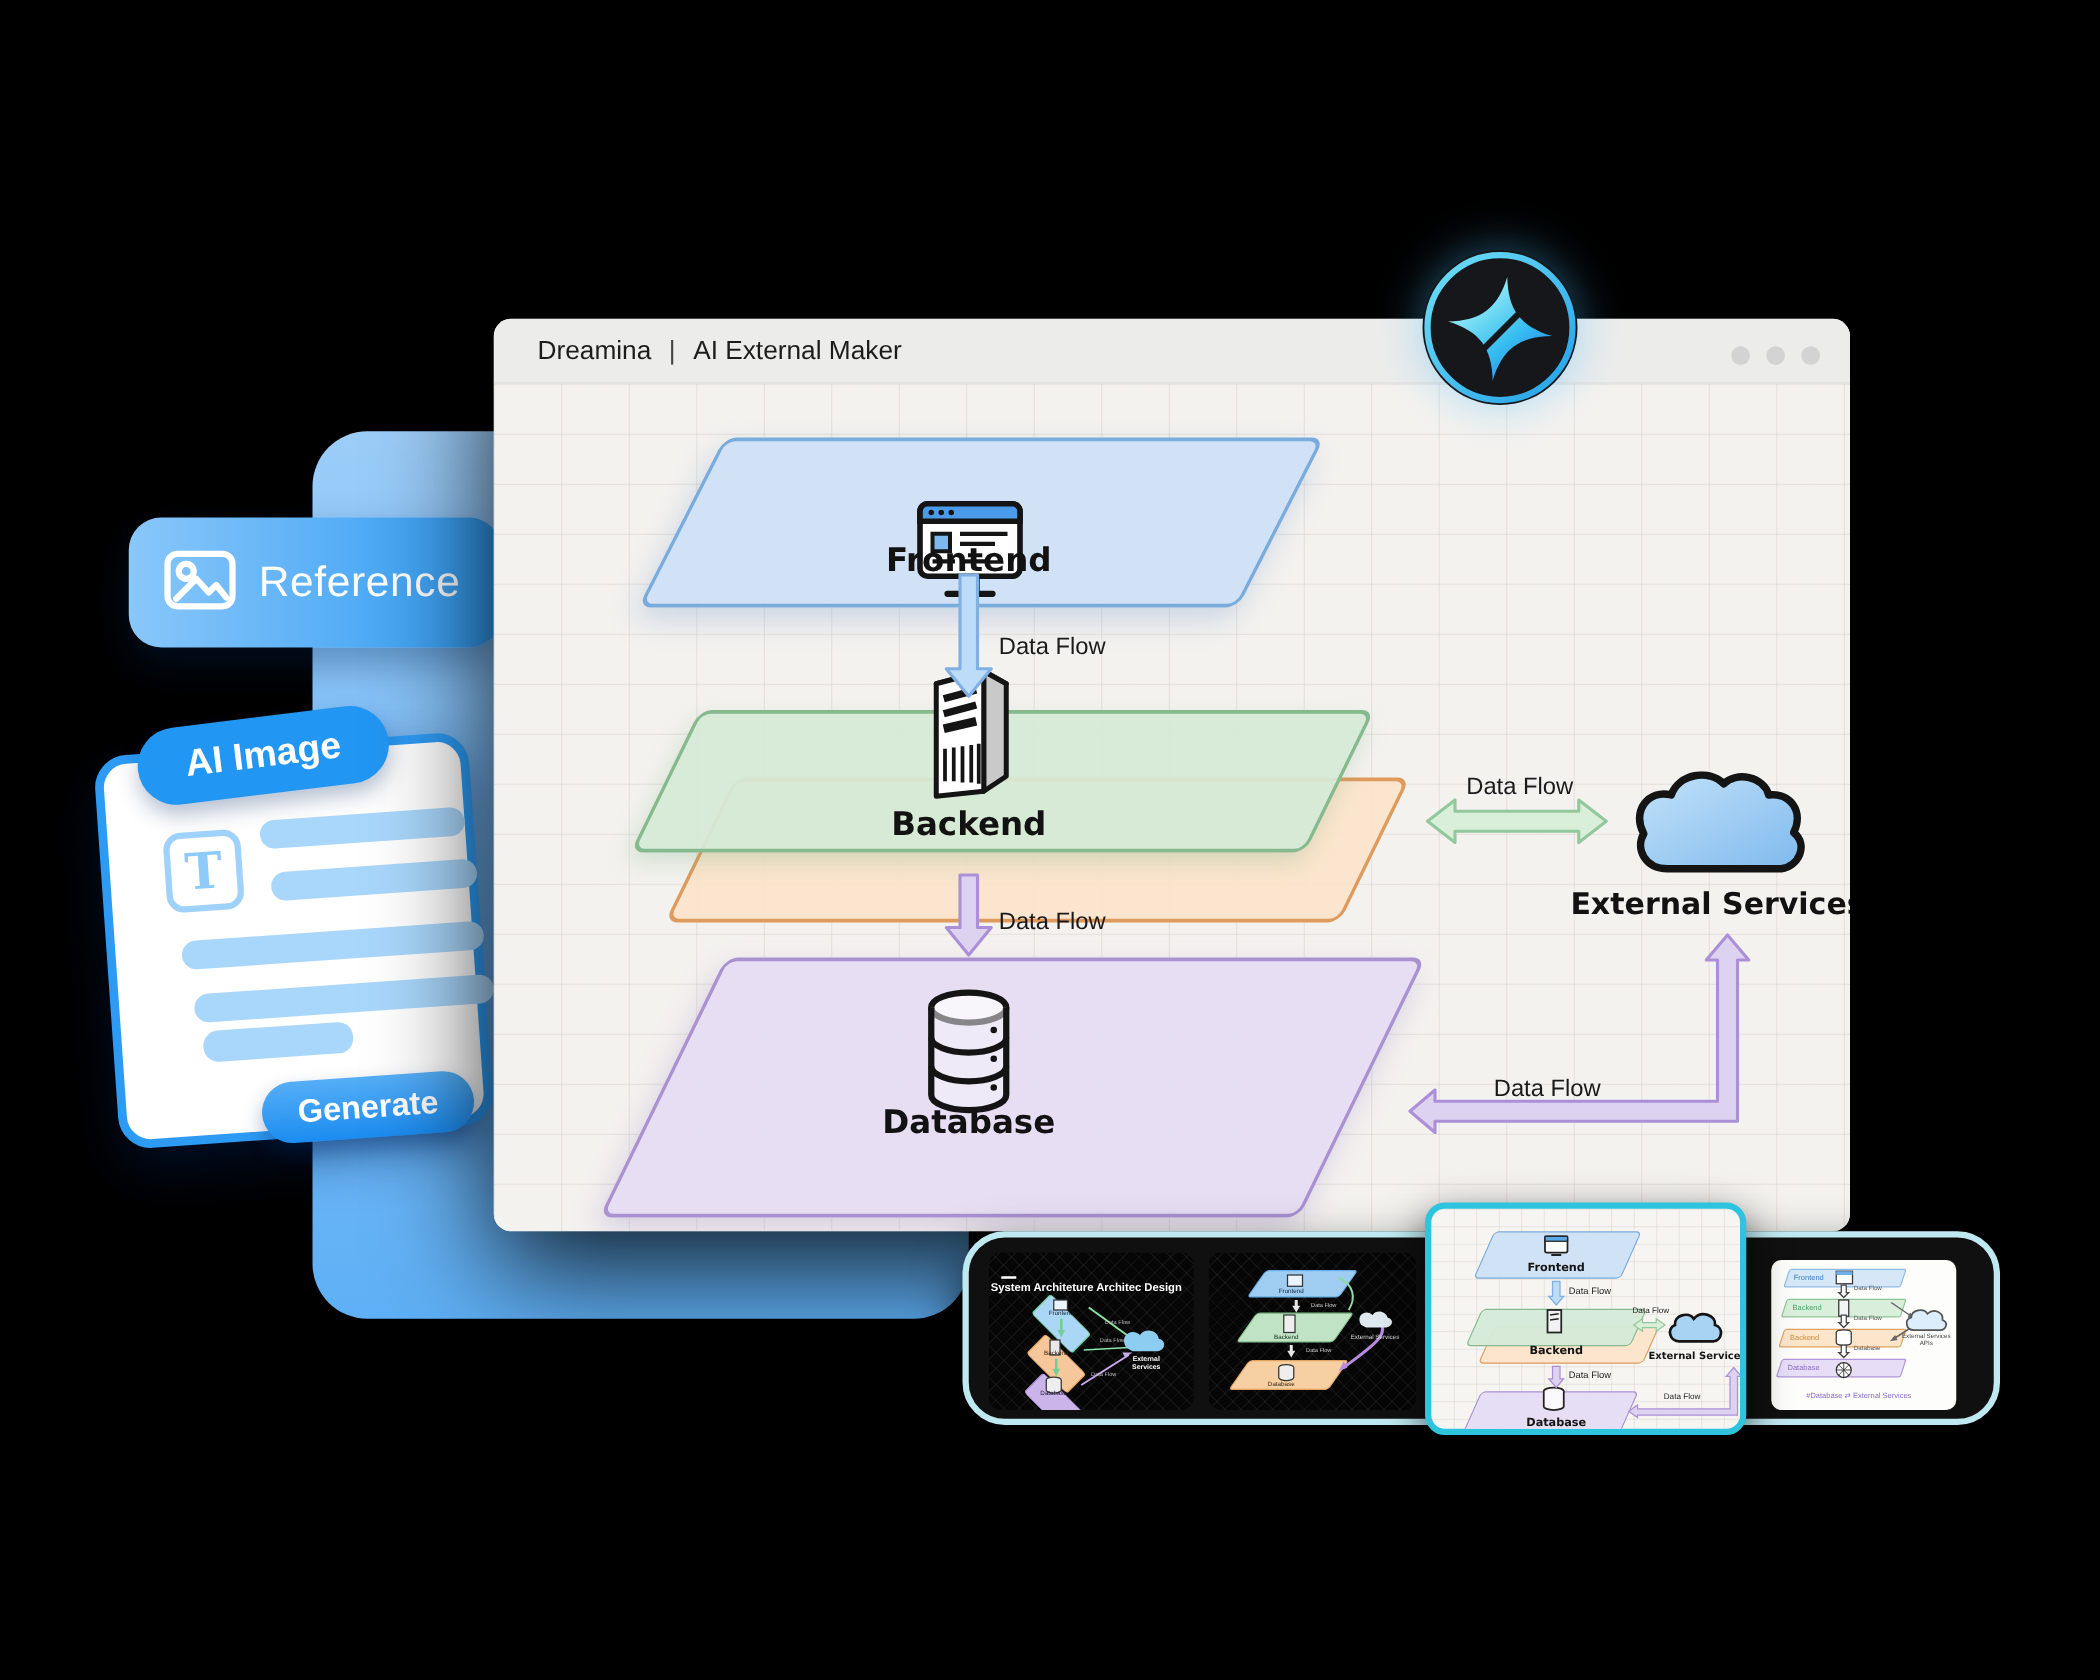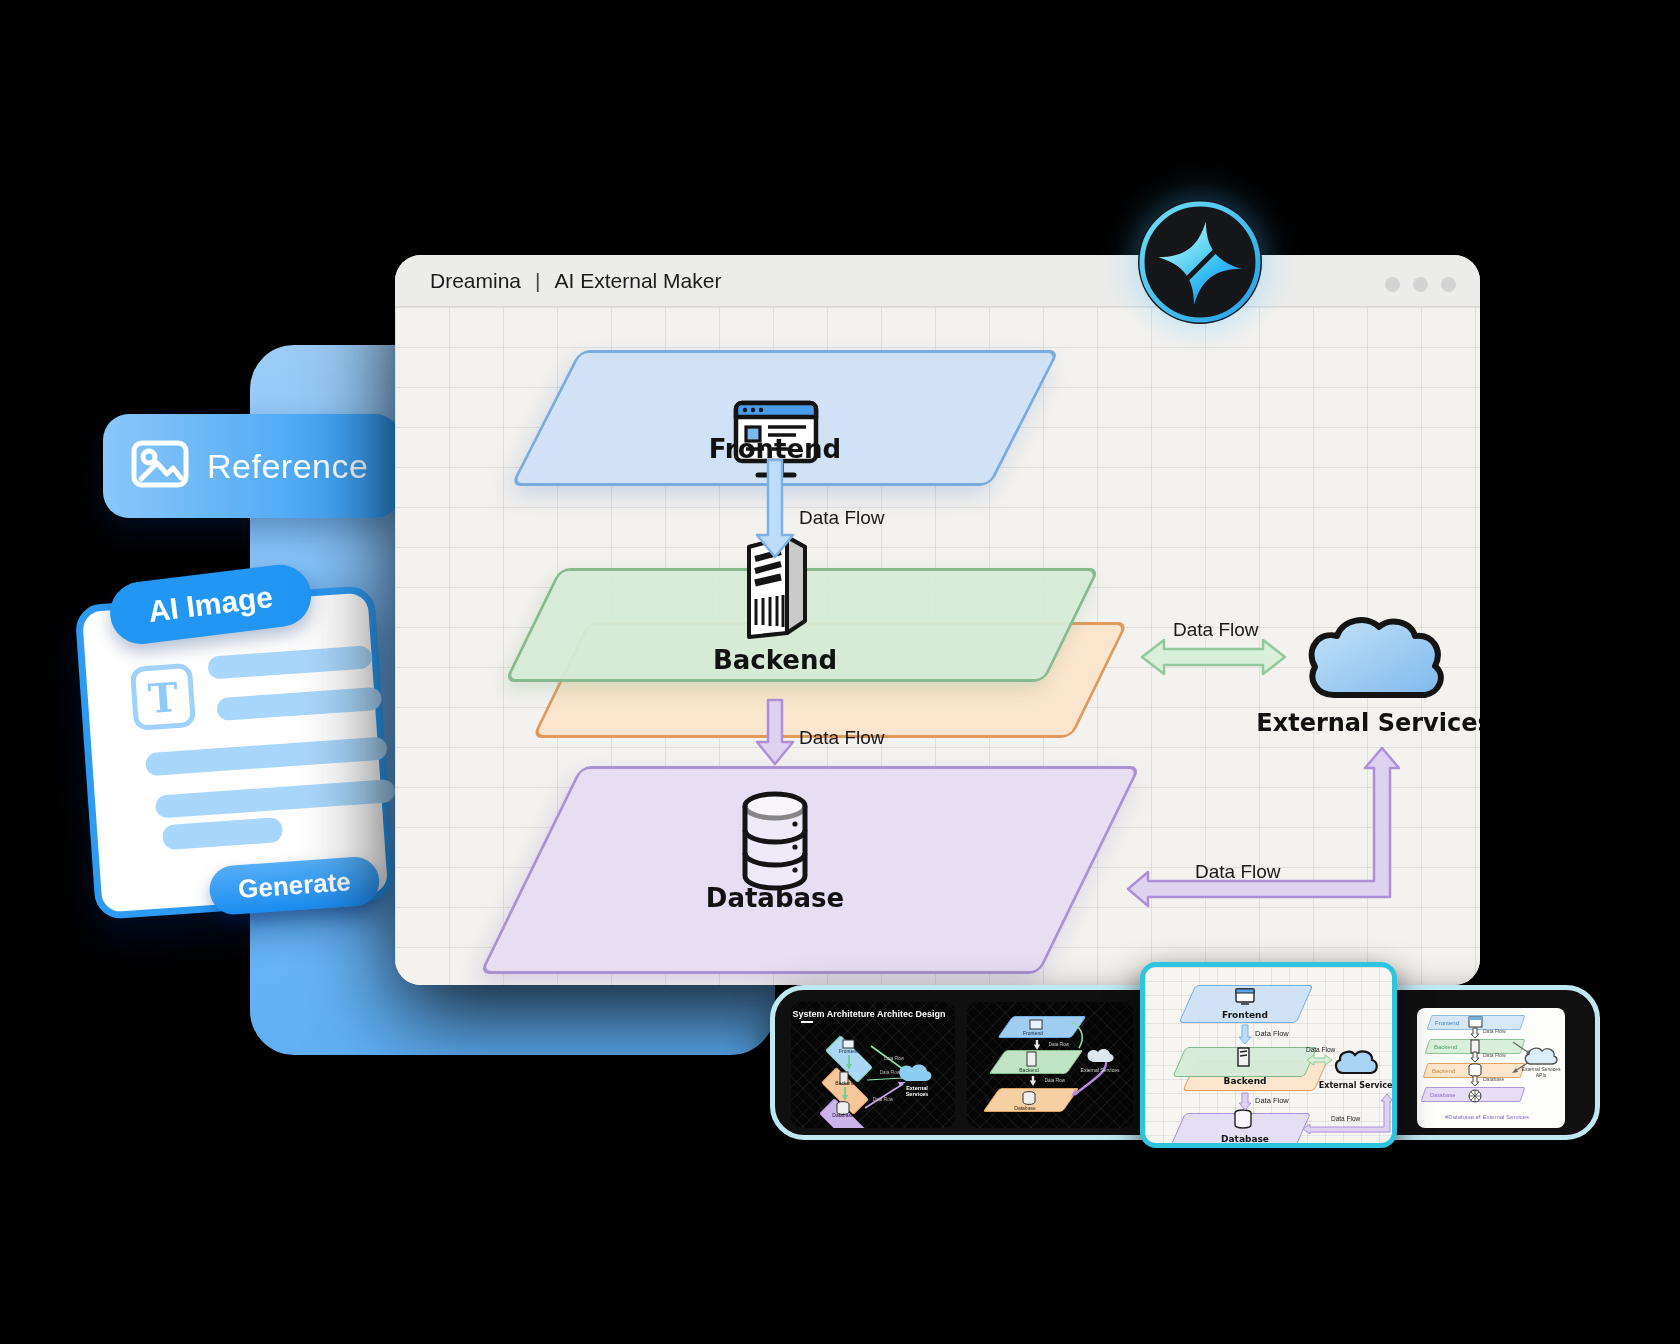--- a/index.html
+++ b/index.html
@@ -24,21 +24,21 @@
     color:#fff;font-weight:800;font-size:30px;box-shadow:0 8px 18px rgba(0,40,100,.3);}
   .t-icon{left:44px;top:58px;width:62px;height:64px;border:5px solid #9fd2fa;border-radius:14px;
     display:flex;align-items:center;justify-content:center;color:#8ecafa;
     font-family:"DejaVu Serif",serif;font-size:40px;font-weight:700;}
   .bar{background:#a9d7fb;border-radius:12px;height:23px;}
   .gen-btn{left:108px;top:263px;width:170px;height:49px;border-radius:26px;
     background:linear-gradient(180deg,#55aef7,#1b8cf0);display:flex;align-items:center;justify-content:center;
     color:#fff;font-weight:800;font-size:26px;box-shadow:0 8px 16px rgba(0,40,100,.35);cursor:pointer;}
 
   
-  .window{left:395px;top:255px;width:1085px;height:730px;border-radius:26px;background:#f4f2ef;
+  .window{left:395px;top:255px;width:1085px;height:730px;border-radius:14px;background:#f4f2ef;
     overflow:hidden;box-shadow:0 30px 90px rgba(0,0,0,.85);}
   .titlebar{left:0;top:0;width:100%;height:52px;background:#ececeb;border-bottom:1px solid #dcdad7;
     display:flex;align-items:center;gap:14px;padding-left:35px;color:#1c1c1c;font-size:21px;}
   .titlebar .sep{color:#444;}
   .win-dots{right:24px;top:22px;display:flex;gap:13px;}
   .win-dots i{width:15px;height:15px;border-radius:50%;background:#d3d3d3;display:block;cursor:pointer;}
   .canvas{left:0;top:52px;width:1085px;height:678px;background-color:#f4f2ef;
     background-image:linear-gradient(to right,rgba(205,200,192,.45) 1px,transparent 1px),
       linear-gradient(to bottom,rgba(205,200,192,.45) 1px,transparent 1px);
     background-size:54px 40px;}
@@ -215,21 +215,21 @@
     </defs>
     <circle cx="65" cy="65" r="62" fill="#15171b"></circle>
     <circle cx="65" cy="65" r="58" fill="none" stroke="url(#ring)" stroke-width="5"></circle>
     <path d="M65,24 C69,50 81,62 107,66 C81,70 69,82 65,108 C61,82 49,70 23,66 C49,62 61,50 65,24 Z" fill="url(#star)" transform="rotate(8 65 66)"></path>
     <line x1="36" y1="98" x2="98" y2="36" stroke="#15171b" stroke-width="5"></line>
   </svg>
 
   <div class="abs strip">
 
     <div class="thumb-dark" style="left:16px;top:12px;width:164px;height:126px;">
-      <div class="t-label" style="left:78px;top:12px;font-size:9px;font-weight:bold;color:#fff;">System Architeture Architec Design</div>
+      <div class="t-label" style="left:78px;top:28px;font-size:9px;font-weight:bold;color:#fff;">System Architeture Architec Design</div>
       <div class="abs" style="left:10px;top:19px;width:12px;height:2px;background:#fff;"></div>
       <div class="diamond" style="left:35px;top:34px;width:46px;height:46px;background:#a9d7f5;border:1px solid #6fcf97;"></div>
       <div class="diamond" style="left:31px;top:66px;width:46px;height:46px;background:#f5c79a;border:1px solid #e8a15e;"></div>
       <div class="diamond" style="left:29px;top:97px;width:46px;height:46px;background:#cbb4ea;border:1px solid #a98fd6;"></div>
       <svg class="abs" style="left:0;top:0;" width="164" height="126">
         <line x1="58" y1="53" x2="58" y2="64" stroke="#6fcf97" stroke-width="2"></line>
         <polygon points="58,68 55,62 61,62" fill="#6fcf97"></polygon>
         <line x1="54" y1="85" x2="54" y2="95" stroke="#6fcf97" stroke-width="2"></line>
         <polygon points="54,99 51,93 57,93" fill="#6fcf97"></polygon>
         <line x1="80" y1="44" x2="116" y2="70" stroke="#8be3a8" stroke-width="1.6"></line>

